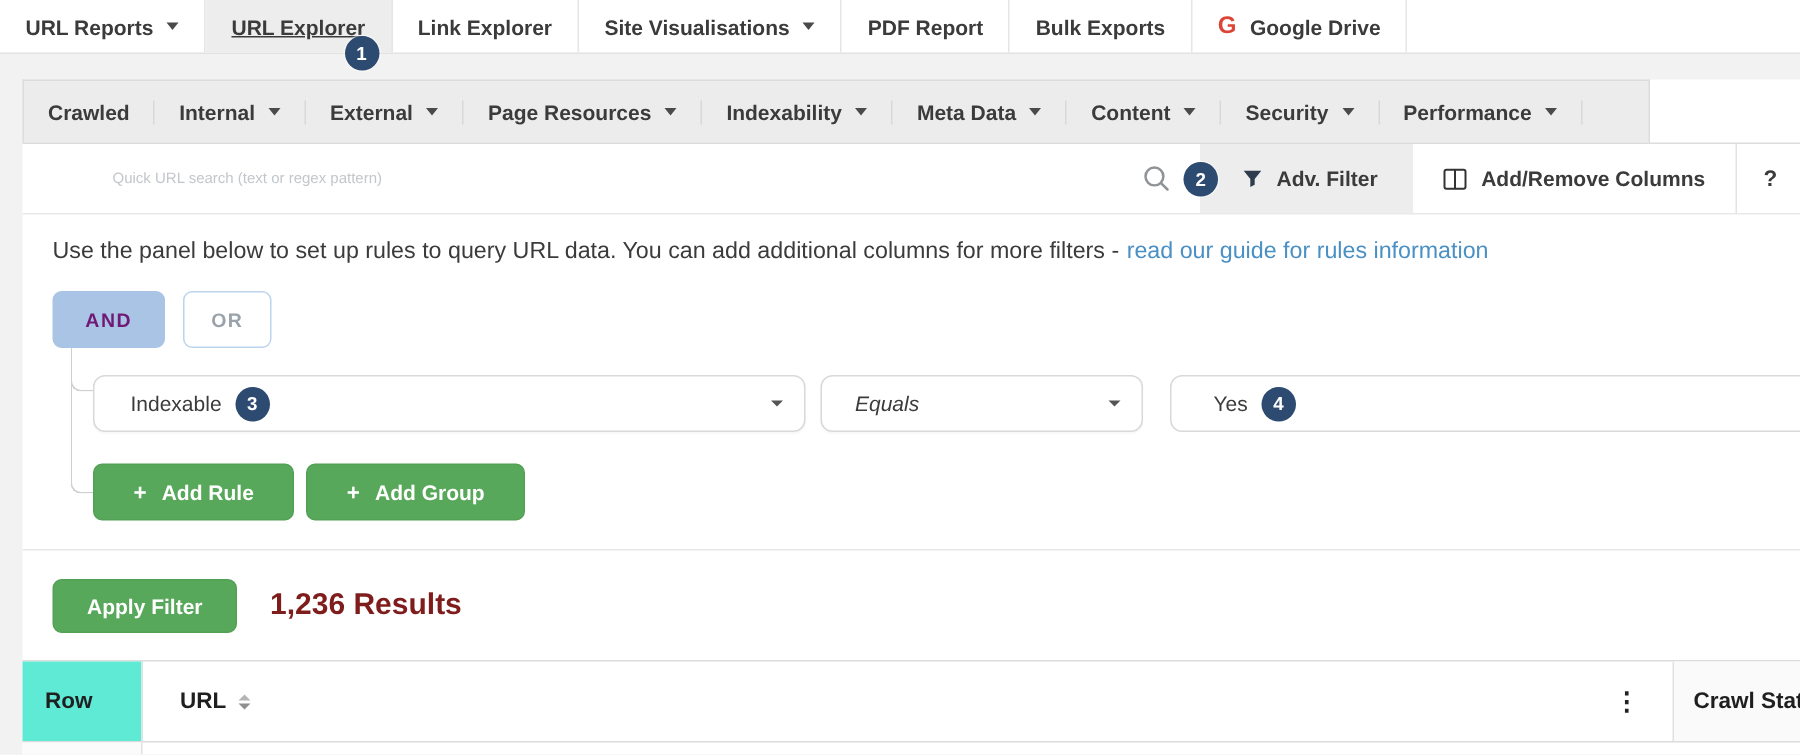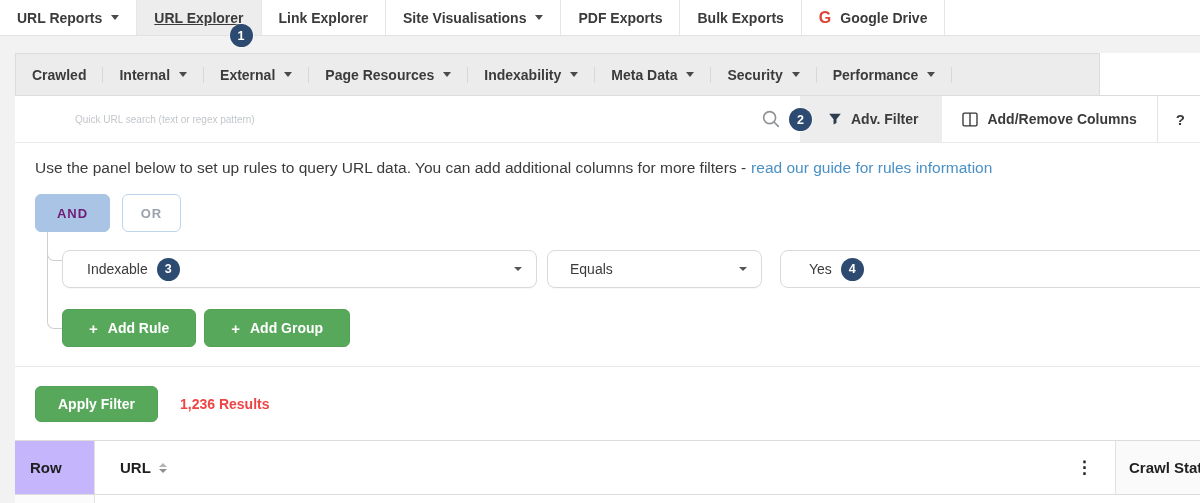--- a/index.html
+++ b/index.html
@@ -57,43 +57,43 @@
 
   .elbow { position:absolute; left:32px; top:40px; width:15px;
            border-left:1.5px solid #cfcfcf; border-bottom:1.5px solid #cfcfcf; border-bottom-left-radius:7px; }
   .elbow.e1 { height:29px; }
   .elbow.e2 { height:97px; }
 
   .rule-row { display:flex; margin:18px 0 0 47px; height:38px; }
   .select { border:1px solid #d9d9d9; border-radius:8px; background:#fff; display:flex; align-items:center;
             font-size:14px; color:#3b3b3b; cursor:pointer; box-shadow:0 1px 1px rgba(0,0,0,.03); }
   .sel-field { width:475px; padding:0 14px 0 24px; }
-  .sel-op { width:215px; margin-left:10px; padding:0 14px 0 22px; }
+  .sel-op { width:215px; margin-left:10px; padding:0 14px 0 22px;font-style:italic; }
   .value-box { width:430px; margin-left:18px; padding-left:28px; border:1px solid #d9d9d9; border-radius:8px;
                display:flex; align-items:center; font-size:14px; cursor:text; }
   .select .grow { flex:1; }
   .sel-caret { width:0; height:0; border-left:4px solid transparent; border-right:4px solid transparent;
                border-top:4.5px solid #555; }
   .sel-badge { margin-left:9px; }
 
   .add-row { display:flex; gap:8px; margin:21px 0 0 47px; }
   .green-btn { background:#58a85b; border:1px solid #53a156; color:#fff; border-radius:6px; height:38px;
                display:flex; align-items:center; justify-content:center; gap:10px;
                font-size:14px; font-weight:600; cursor:pointer; padding:0 26px; }
   .plus { font-size:15px; font-weight:bold; }
 
   
   .applyrow { height:74px; border-top:1px solid #e8e8e8; display:flex; align-items:center; padding-left:20px; gap:22px; }
   .apply-btn { height:36px; padding:0 22px; }
-  .results { font-size:14px; color:#ef4444; font-weight:600; }
+  .results { font-size:20px; color:#7f1d1d; font-weight:600; }
 
   
   .thead { display:flex; height:55px; border-top:1px solid #dcdcdc; border-bottom:1px solid #dcdcdc; align-items:stretch; }
   .th { display:flex; align-items:center; font-size:15px; font-weight:bold; color:#1f1f1f; }
-  .th-row { width:80px; background:#c4b5fd; border-right:1px solid #e2e2e2; padding-left:15px; }
+  .th-row { width:80px; background:#5eead4; border-right:1px solid #e2e2e2; padding-left:15px; }
   .th-url { width:1020px; padding-left:25px; position:relative; }
   .th-crawl { width:155px; background:#fafafa; border-left:1px solid #e2e2e2; padding-left:13px; white-space:nowrap; overflow:hidden; }
   .sort { display:inline-flex; flex-direction:column; gap:2px; margin-left:8px; }
   .sort i { width:0; height:0; border-left:4px solid transparent; border-right:4px solid transparent; display:block; }
   .sort .up { border-bottom:4.5px solid #b5b5b5; }
   .sort .dn { border-top:4.5px solid #8f8f8f; }
   .kebab { position:absolute; right:22px; top:0; bottom:0; display:flex; align-items:center;
            font-weight:900; font-size:17px; color:#222; cursor:pointer; }
   .kebab::before { content:"\22EE"; }
 
@@ -113,21 +113,21 @@
     <span class="badge badge-nav">1</span>
   </div>
   <div class="nav-item">
     <span>Link Explorer</span>
   </div>
   <div class="nav-item">
     <span>Site Visualisations</span>
     <span class="caret"></span>
   </div>
   <div class="nav-item">
-    <span>PDF Exports</span>
+    <span>PDF Report</span>
   </div>
   <div class="nav-item">
     <span>Bulk Exports</span>
   </div>
   <div class="nav-item" style="border-right:1px solid #e6e6e6;">
     <span class="g-logo">G</span>
     <span>Google Drive</span>
   </div>
 </div>
 
@@ -148,20 +148,24 @@
     <div class="tab">
       <span>Page Resources</span>
       <span class="caret"></span>
     </div>
     <div class="tab">
       <span>Indexability</span>
       <span class="caret"></span>
     </div>
     <div class="tab">
       <span>Meta Data</span>
+      <span class="caret"></span>
+    </div>
+    <div class="tab">
+      <span>Content</span>
       <span class="caret"></span>
     </div>
     <div class="tab">
       <span>Security</span>
       <span class="caret"></span>
     </div>
     <div class="tab">
       <span>Performance</span>
       <span class="caret"></span>
     </div>

